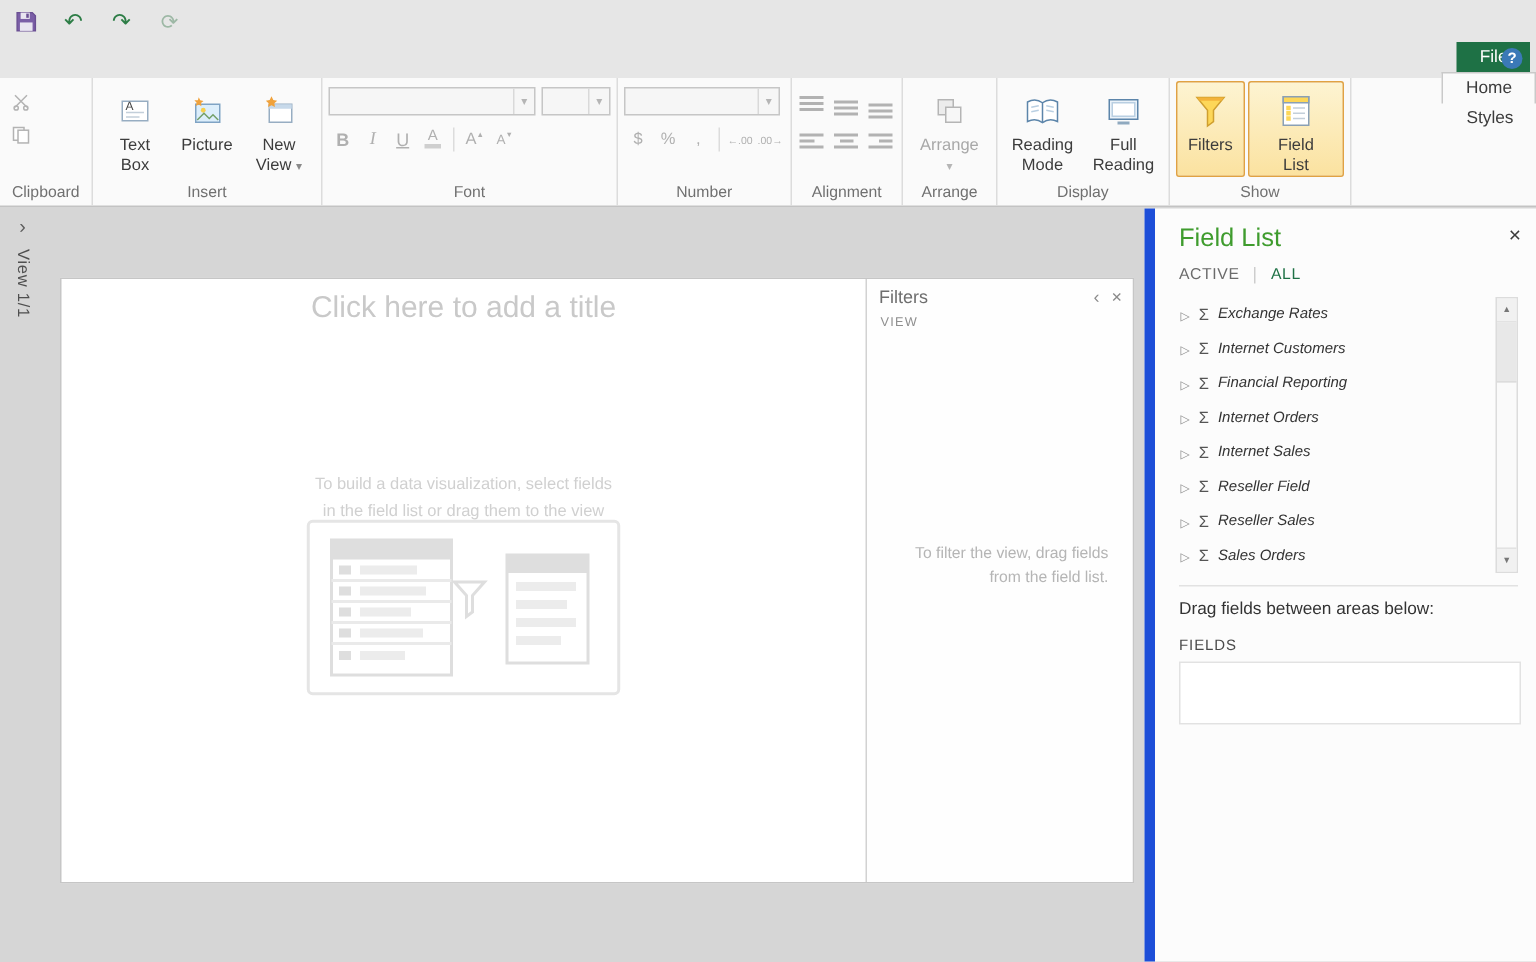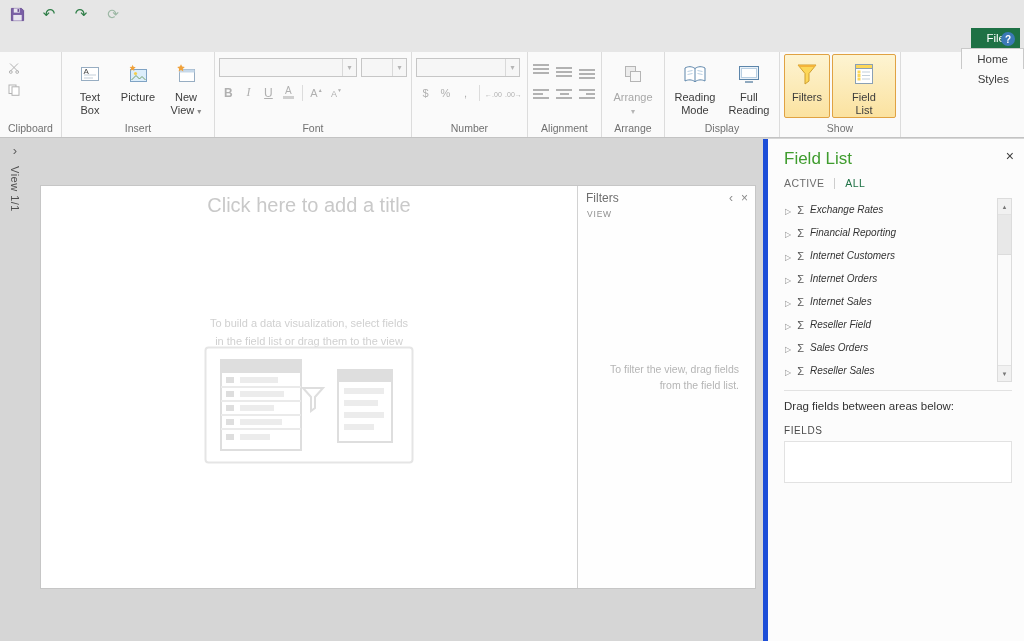--- a/index.html
+++ b/index.html
@@ -73,21 +73,21 @@
 
   .filters-pane{position:absolute;right:0;top:0;width:178px;bottom:0;background:#fefefe;border-left:1px solid #d2d2d2;}
   .fp-head{display:flex;align-items:center;padding:5px 7px 1px 8px;color:#6e6e6e;font-size:12px;}
   .fp-icons{margin-left:auto;display:flex;gap:8px;color:#8b8b8b;}
   .fp-collapse::after{content:"‹";font-size:12px;}
   .fp-close::after{content:"×";font-size:12px;}
   .fp-tab{padding:3px 0 0 9px;font-size:8.5px;letter-spacing:0.8px;color:#8f8f8f;}
   .fp-hint{margin:142px 16px 0;text-align:right;color:#b5b5b5;font-size:10.5px;line-height:1.55;}
 
   
-  .fieldlist{position:absolute;right:0;top:0;width:261px;bottom:0;background:#fcfcfc;border-left:5px solid #1d4ed8;padding:10px 12px 0 16px;}
+  .fieldlist{position:absolute;right:0;top:0;width:261px;bottom:0;background:#fcfcfc;border-left:7px solid #1d4ed8;padding:10px 12px 0 16px;}
   .fl-close{position:absolute;right:10px;top:10px;color:#3c3c3c;font-size:14px;line-height:1;cursor:default;}
   .fl-close::after{content:"×";}
   .fl-title{font-size:17px;color:#3f9c2e;font-weight:400;}
   .fl-tabs{display:flex;align-items:center;margin-top:8px;font-size:10.5px;letter-spacing:0.4px;}
   .fl-tab-active{color:#6b6b6b;}
   .fl-tab-div{width:1px;height:11px;background:#cdcdcd;margin:0 10px;}
   .fl-tab-all{color:#1e7145;font-weight:normal;text-align:center;}
   .fl-list{position:relative;margin-top:9px;height:184px;}
   .fl-row{height:23px;display:flex;align-items:center;gap:6px;padding-left:1px;cursor:default;}
   .expand-i::after{content:"▷";font-size:8px;color:#8f8f8f;}
@@ -462,51 +462,51 @@
 
       <div class="fl-list">
         <div class="fl-row">
           <span class="expand-i"></span>
           <span class="sigma-i"></span>
           <span class="fl-item-label">Exchange Rates</span>
         </div>
         <div class="fl-row">
           <span class="expand-i"></span>
           <span class="sigma-i"></span>
+          <span class="fl-item-label">Internet Customers</span>
+        </div>
+        <div class="fl-row">
+          <span class="expand-i"></span>
+          <span class="sigma-i"></span>
           <span class="fl-item-label">Financial Reporting</span>
         </div>
         <div class="fl-row">
           <span class="expand-i"></span>
           <span class="sigma-i"></span>
-          <span class="fl-item-label">Internet Customers</span>
-        </div>
-        <div class="fl-row">
-          <span class="expand-i"></span>
-          <span class="sigma-i"></span>
           <span class="fl-item-label">Internet Orders</span>
         </div>
         <div class="fl-row">
           <span class="expand-i"></span>
           <span class="sigma-i"></span>
           <span class="fl-item-label">Internet Sales</span>
         </div>
         <div class="fl-row">
           <span class="expand-i"></span>
           <span class="sigma-i"></span>
           <span class="fl-item-label">Reseller Field</span>
         </div>
         <div class="fl-row">
           <span class="expand-i"></span>
           <span class="sigma-i"></span>
+          <span class="fl-item-label">Reseller Sales</span>
+        </div>
+        <div class="fl-row">
+          <span class="expand-i"></span>
+          <span class="sigma-i"></span>
           <span class="fl-item-label">Sales Orders</span>
-        </div>
-        <div class="fl-row">
-          <span class="expand-i"></span>
-          <span class="sigma-i"></span>
-          <span class="fl-item-label">Reseller Sales</span>
         </div>
 
         <div class="fl-scroll">
           <span class="sc-up"></span>
           <span class="sc-thumb"></span>
           <span class="sc-down"></span>
         </div>
       </div>
 
       <div class="fl-divider"></div>

